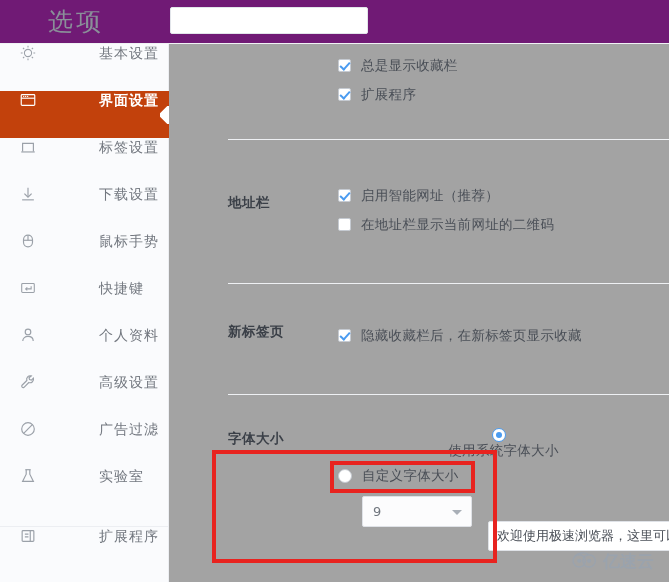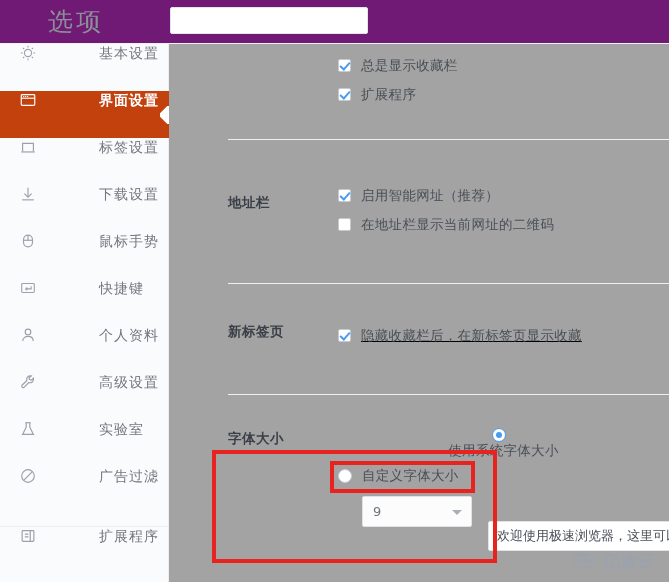--- a/index.html
+++ b/index.html
@@ -376,31 +376,31 @@
           <span class="nav-label">个人资料</span>
         </div>
         <div class="nav-item">
           <span class="nav-icon"><svg viewBox="0 0 20 20" fill="none" stroke="currentColor" stroke-width="1.3">
               <path d="M13.6 3.2a4 4 0 00-4.9 5.1L3.4 13.6a1.6 1.6 0 002.2 2.3l5.3-5.3a4 4 0 005.1-4.9l-2.2 2.2-2.1-.6-.6-2.1z"></path>
             </svg></span>
           <span class="nav-label">高级设置</span>
         </div>
         <div class="nav-item">
           <span class="nav-icon"><svg viewBox="0 0 20 20" fill="none" stroke="currentColor" stroke-width="1.3">
+              <circle cx="10" cy="10" r="7"></circle>
+              <path d="M5.2 14.8L14.8 5.2"></path>
+            </svg></span>
+          <span class="nav-label">广告过滤</span>
+        </div>
+        <div class="nav-item">
+          <span class="nav-icon"><svg viewBox="0 0 20 20" fill="none" stroke="currentColor" stroke-width="1.3">
               <path d="M8 3v5L4 16h12L12 8V3"></path>
               <path d="M7 3h6"></path>
             </svg></span>
           <span class="nav-label">实验室</span>
-        </div>
-        <div class="nav-item">
-          <span class="nav-icon"><svg viewBox="0 0 20 20" fill="none" stroke="currentColor" stroke-width="1.3">
-              <circle cx="10" cy="10" r="7"></circle>
-              <path d="M5.2 14.8L14.8 5.2"></path>
-            </svg></span>
-          <span class="nav-label">广告过滤</span>
         </div>
         <div class="nav-sep"></div>
         <div class="nav-item">
           <span class="nav-icon"><svg viewBox="0 0 20 20" fill="none" stroke="currentColor" stroke-width="1.3">
               <rect x="3.5" y="4" width="13" height="12" rx="1"></rect>
               <path d="M6.5 8h4M6.5 11h4"></path>
               <path d="M12.5 4v12"></path>
             </svg></span>
           <span class="nav-label">扩展程序</span>
         </div>
@@ -433,21 +433,21 @@
         </div>
         <div class="opt-row">
           <span class="cb"></span>
           <span class="opt-text">在地址栏显示当前网址的二维码</span>
         </div>
       </div>
     </div>
 
     <div class="divider" style="margin-top:44px;"></div>
 
-    <div class="section" style="padding-top:37px;text-decoration:underline;">
+    <div class="section" style="padding-top:37px;">
       <div class="sec-label" style="top:39px;">新标签页</div>
       <div class="opts">
         <div class="opt-row">
           <span class="cb checked"></span>
           <span class="opt-text">隐藏收藏栏后，在新标签页显示收藏</span>
         </div>
       </div>
     </div>
 
     <div class="divider" style="margin-top:44px;"></div>

